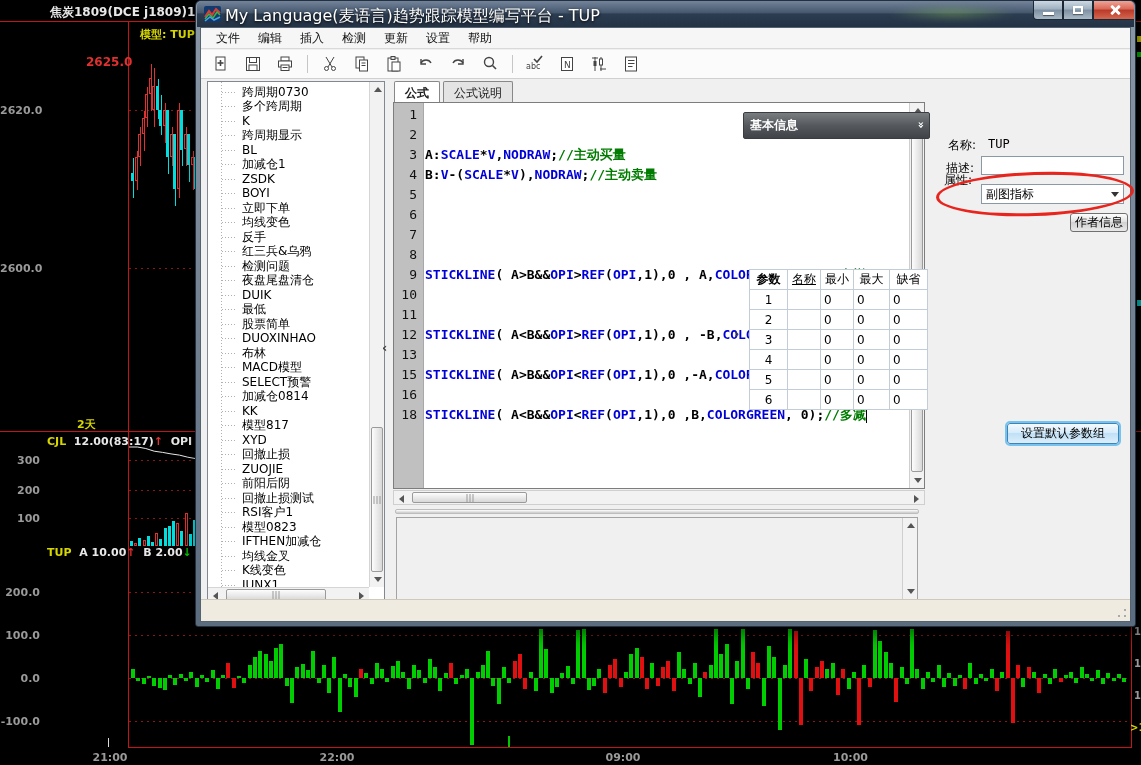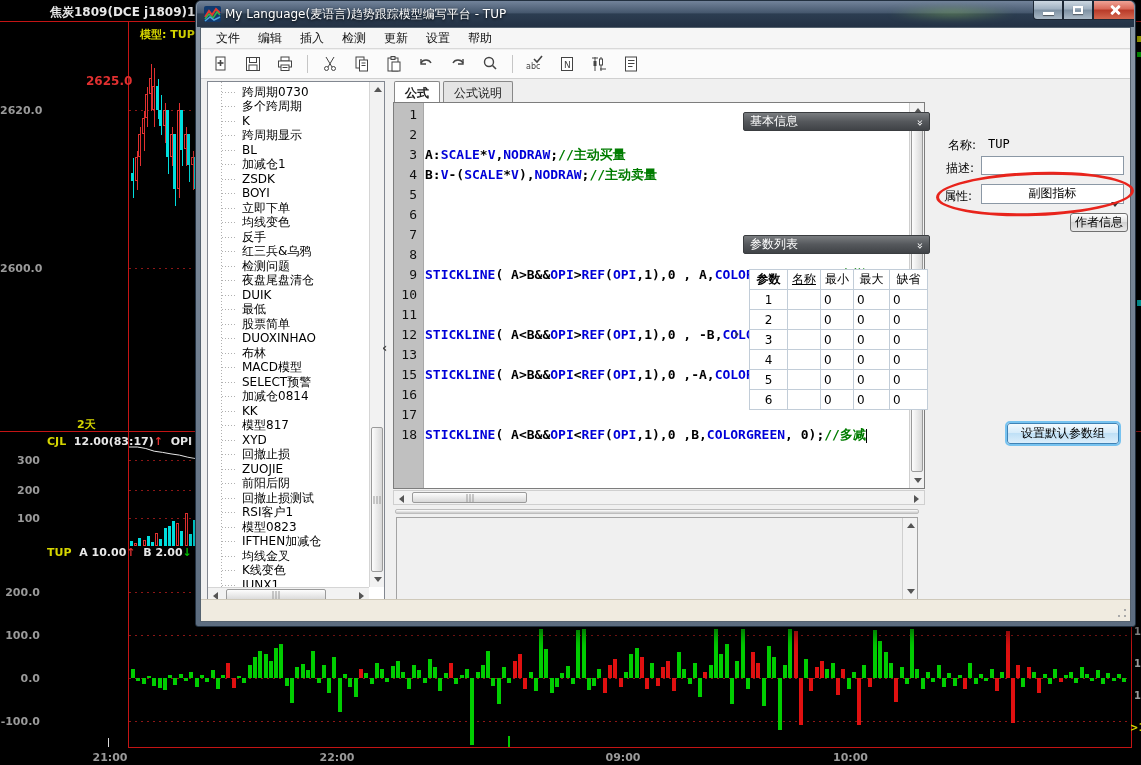--- a/index.html
+++ b/index.html
@@ -27,21 +27,21 @@
 
   
   #win { position:absolute; left:195px; top:0; width:941px; height:627px; z-index:10;
          background:linear-gradient(180deg,#8a97a6,#5c6c7f);
          border:1px solid #22303f; border-radius:6px 6px 3px 3px;
          box-shadow:5px 6px 18px rgba(0,0,0,.6); }
   #titlebar { position:absolute; left:1px; right:1px; top:0; height:26px; border-radius:5px 5px 0 0;
          background:linear-gradient(180deg,#72839a 0%,#46586e 45%,#2c3d51 50%,#243245 100%); overflow:hidden; }
   #titlebar .glow { position:absolute; left:690px; top:4px; width:130px; height:16px; border-radius:8px;
          background:radial-gradient(ellipse,rgba(140,190,90,.45),rgba(140,190,90,0) 70%); filter:blur(3px); }
-  .title-text { position:absolute; left:28px; top:5px; color:#fff; font-size:12px; text-shadow:0 1px 3px #000; white-space:nowrap; }
+  .title-text { position:absolute; left:28px; top:5px; color:#fff; font-size:16px; text-shadow:0 1px 3px #000; white-space:nowrap; }
   .win-icon { position:absolute; left:7px; top:5px; width:17px; height:16px; }
   .caption-btns { position:absolute; left:836px; top:0; height:19px; display:flex; }
   .cbtn { width:30px; height:19px; border:1px solid #1d2835; border-top:none; display:flex; align-items:center; justify-content:center;
           background:linear-gradient(180deg,#cdd8e2 0%,#9fb0c0 45%,#7d90a2 50%,#aab9c6 100%); }
   .cbtn:first-child { border-radius:0 0 0 4px; }
   .cbtn.close { width:44px; border-radius:0 0 4px 0;
           background:linear-gradient(180deg,#f0a396 0%,#d96757 45%,#b83a28 50%,#d4674f 100%); }
   .glyph-min { width:11px; height:3px; background:#fff; box-shadow:0 1px 1px rgba(0,0,0,.5); margin-top:6px; }
   .glyph-max { width:10px; height:8px; border:2px solid #fff; box-shadow:0 1px 1px rgba(0,0,0,.4); }
   .glyph-close { position:relative; width:12px; height:12px; }
@@ -95,23 +95,23 @@
   .escroll-v { position:absolute; right:0; top:0; bottom:0; width:15px; background:#f2f2f2; border-left:1px solid #cfcfcf; }
   #ehscroll { position:absolute; left:192px; top:462px; width:532px; height:15px; background:#f2f2f2; border:1px solid #cfcfcf; }
   #splitter { position:absolute; left:194px; top:481px; width:524px; height:5px; border-radius:2px; background:linear-gradient(180deg,#fff,#c9c9c9); border:1px solid #bdbdbd; }
   #outputbox { position:absolute; left:195px; top:489px; width:522px; height:83px; background:#f0f0f0; border:1px solid #a3a3a3; }
 
   #statusbar { position:absolute; left:0; right:0; bottom:0; height:22px; background:#f0ebe0; border-top:1px solid #cfc9ba; }
   .resize-grip { position:absolute; right:3px; bottom:3px; width:10px; height:10px;
       background:radial-gradient(circle at 8px 2px,#aaa 1px,transparent 1.4px),radial-gradient(circle at 8px 8px,#aaa 1px,transparent 1.4px),radial-gradient(circle at 2px 8px,#aaa 1px,transparent 1.4px); }
 
   
-  .phdr { position:absolute; left:542px; width:187px; height:19px; color:#fff; font-size:12px; font-weight:normal;
+  .phdr { position:absolute; left:542px; width:187px; height:27px; color:#fff; font-size:12px; font-weight:bold;
       background:linear-gradient(180deg,#7a7d80,#55585c 50%,#404347); border:1px solid #3a3d40; border-radius:2px;
-      display:flex; align-items:flex-end; padding:0 6px; }
+      display:flex; align-items:center; padding:0 6px; }
   .phdr .chev { margin-left:auto; transform:rotate(-90deg); font-size:11px; letter-spacing:-1px; }
   .plabel { position:absolute; font-size:12px; color:#000; }
   .pinput { position:absolute; background:#fff; border:1px solid #8b98a5; font-size:12px; padding:0 3px; }
   .pdrop { position:absolute; background:#fff; border:1px solid #8b98a5; font-size:12px; display:flex; align-items:center; padding:0 4px; }
   .pdrop .dtri { margin-left:auto; width:0; height:0; border-left:4px solid transparent; border-right:4px solid transparent; border-top:5px solid #333; }
   .red-ellipse { position:absolute; border:3px solid #e8241c; border-radius:50%; transform:rotate(-2deg); }
   .btn-gray { position:absolute; font-size:12px; background:linear-gradient(180deg,#fdfdfd,#e3e3e3 45%,#d2d2d2 50%,#e9e9e9); border:1px solid #707070; border-radius:3px; text-align:center; }
   .btn-blue { position:absolute; font-size:12px; background:linear-gradient(180deg,#f4fafe,#d7ecfa 45%,#bfe0f6 50%,#dceefb); border:1px solid #3f82b5; outline:2px solid #77c3f0; border-radius:3px; text-align:center; }
   #ptable { position:absolute; left:548px; top:241px; border-collapse:collapse; font-size:12px; }
   #ptable th,#ptable td { border:1px solid #c2cdd8; background:#fff; height:20px; padding:0 3px; font-weight:normal; color:#000; }
@@ -128,21 +128,21 @@
   <div class="abs redline-h" style="left:0;top:21px;width:1141px;"></div>
   <div class="abs redline-v" style="left:128px;top:22px;height:725px;"></div>
   <div class="abs redline-v" style="left:1131px;top:560px;height:187px;"></div>
 
   <div class="abs bg-small yellow" style="left:140px;top:27px;">模型: TUP</div>
 
   <div class="abs dotgrid" style="left:129px;top:110px;width:1002px;"></div>
   <div class="abs axis-label" style="left:0;top:104px;">2620.0</div>
   <div class="abs dotgrid" style="left:129px;top:268px;width:1002px;"></div>
   <div class="abs axis-label" style="left:0;top:262px;">2600.0</div>
-  <div class="abs peak" style="left:86px;top:55px;margin-top:19px;">2625.0</div>
+  <div class="abs peak" style="left:86px;top:55px;">2625.0</div>
   <div id="candles" class="abs" style="left:0;top:0;width:1141px;height:430px;">
       <div class="candle" style="left: 131px; top: 173.2px; height: 7.9px; background: rgb(0, 222, 222); border: 1px solid rgb(0, 222, 222);">
         <div class="wick" style="top: -15.8px; height: 39.5px; background: rgb(0, 222, 222);"></div>
       </div>
       <div class="candle" style="left: 134.5px; top: 157.4px; height: 23.7px; background: transparent; border: 1px solid rgb(224, 48, 48);">
         <div class="wick" style="top: -7.9px; height: 39.5px; background: rgb(224, 48, 48);"></div>
       </div>
       <div class="candle" style="left: 138px; top: 133.7px; height: 23.7px; background: transparent; border: 1px solid rgb(224, 48, 48);">
         <div class="wick" style="top: -7.9px; height: 39.5px; background: rgb(224, 48, 48);"></div>
       </div>
@@ -773,21 +773,20 @@
           <div class="crow"><span class="ln">6</span><span class="txt"></span></div>
           <div class="crow"><span class="ln">7</span><span class="txt"></span></div>
           <div class="crow"><span class="ln">8</span><span class="txt"></span></div>
           <div class="crow"><span class="ln">9</span><span class="txt"><span class="tk-b">STICKLINE</span><span class="tk-k">( A&gt;B&amp;&amp;</span><span class="tk-b">OPI</span><span class="tk-k">&gt;</span><span class="tk-b">REF</span><span class="tk-k">(</span><span class="tk-b">OPI</span><span class="tk-k">,1),0 , A,</span><span class="tk-b">COLORRED</span><span class="tk-k"> , 0);</span><span class="tk-c">//多增</span></span></div>
           <div class="crow"><span class="ln">10</span><span class="txt"></span></div>
           <div class="crow"><span class="ln">11</span><span class="txt"></span></div>
           <div class="crow"><span class="ln">12</span><span class="txt"><span class="tk-b">STICKLINE</span><span class="tk-k">( A&lt;B&amp;&amp;</span><span class="tk-b">OPI</span><span class="tk-k">&gt;</span><span class="tk-b">REF</span><span class="tk-k">(</span><span class="tk-b">OPI</span><span class="tk-k">,1),0 , -B,</span><span class="tk-b">COLORRED</span><span class="tk-k"> , 0);</span><span class="tk-c">//空增</span></span></div>
           <div class="crow"><span class="ln">13</span><span class="txt"></span></div>
           <div class="crow"><span class="ln">15</span><span class="txt"><span class="tk-b">STICKLINE</span><span class="tk-k">( A&gt;B&amp;&amp;</span><span class="tk-b">OPI</span><span class="tk-k">&lt;</span><span class="tk-b">REF</span><span class="tk-k">(</span><span class="tk-b">OPI</span><span class="tk-k">,1),0 ,-A,</span><span class="tk-b">COLORGREEN</span><span class="tk-k">, 0);</span><span class="tk-c">//空减</span></span></div>
           <div class="crow"><span class="ln">16</span><span class="txt"></span></div>
-          <div class="crow"><span class="ln">17</span><span class="txt"></span></div>
           <div class="crow"><span class="ln">18</span><span class="txt"><span class="tk-b">STICKLINE</span><span class="tk-k">( A&lt;B&amp;&amp;</span><span class="tk-b">OPI</span><span class="tk-k">&lt;</span><span class="tk-b">REF</span><span class="tk-k">(</span><span class="tk-b">OPI</span><span class="tk-k">,1),0 ,B,</span><span class="tk-b">COLORGREEN</span><span class="tk-k">, 0);</span><span class="tk-c">//多减</span><span class="caret"></span></span></div>
         </div>
       <div class="escroll-v">
         <div class="tri up"></div>
         <div class="sthumb" style="left:1px;right:1px;top:16px;bottom:16px;"></div>
         <div class="tri down"></div>
       </div>
     </div>
     <div id="ehscroll">
       <div class="tri left"></div>
@@ -810,31 +809,27 @@
 
     <div class="collapse-h" style="left:533px;top:298px;">›</div>
     <div class="phdr" style="top:84px;">
       <span>基本信息</span>
       <span class="chev">«</span>
     </div>
     <div class="plabel" style="left:747px;top:109px;">名称:</div>
     <div class="plabel" style="left:787px;top:109px;font-family:'DejaVu Sans Mono',monospace;">TUP</div>
     <div class="plabel" style="left:745px;top:132px;">描述:</div>
     <input class="pinput" style="left: 780px; top: 128px; width: 143px; height: 19px;" value="">
-    <div class="plabel" style="left:743px;top:160px;">属性:</div>
-    <div class="pdrop" style="left:780px;top:156px;width:143px;height:20px;flex-direction:column;">
+    <div class="plabel" style="left:743px;top:144px;">属性:</div>
+    <div class="pdrop" style="left:780px;top:156px;width:143px;height:20px;">
       <span>副图指标</span>
       <span class="dtri"></span>
     </div>
     <div class="red-ellipse" style="left:735px;top:144px;width:198px;height:44px;"></div>
     <div class="btn-gray" style="left:869px;top:185px;width:58px;height:19px;line-height:17px;">作者信息</div>
-    <div class="phdr" style="top:207px;">
-      <span>参数列表</span>
-      <span class="chev">«</span>
-    </div>
     <table id="ptable">
       <thead>
           <tr>
             <th style="width: 38px; font-weight: bold;">参数</th>
             <th style="width: 33px; text-decoration: underline;">名称</th>
             <th style="width: 33px;">最小</th>
             <th style="width: 36px;">最大</th>
             <th style="width: 38px;">缺省</th>
           </tr>
         </thead>

